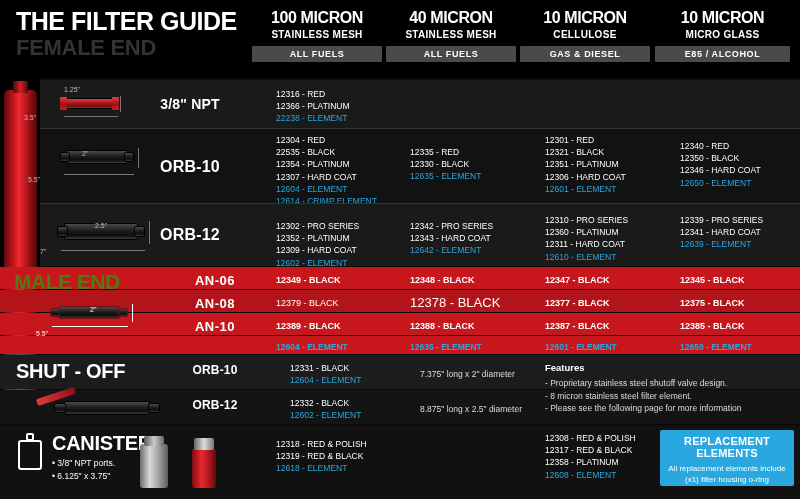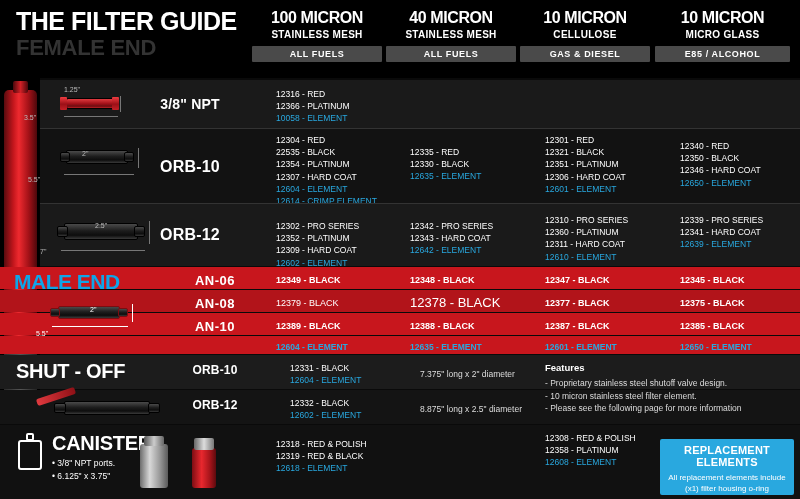--- a/index.html
+++ b/index.html
@@ -64,21 +64,21 @@
   .cell .el { color:#29a8df; }
   .cell .crimp { color:#29a8df; }
 
   
   .femrow { position:absolute; left:40px; width:760px; background:#1a1a1a; }
   .femrow.alt { background:#121212; }
 
   
   .maleband { position:absolute; left:0; width:800px; background:#c8161d; }
   .male-title {
-    position:absolute; left:14px; font-size:21px; font-weight:bold; color:#0ea5e9; letter-spacing:-0.5px;
+    position:absolute; left:14px; font-size:21px; font-weight:bold; color:#4d7c0f; letter-spacing:-0.5px;
   }
   .male-sub { position:absolute; font-size:13px; font-weight:bold; color:#fff; letter-spacing:0.5px; }
 
   
   .shut-title { position:absolute; left:16px; font-size:20px; font-weight:bold; color:#fff; letter-spacing:-0.3px; }
   .shutrow { position:absolute; left:0; width:800px; }
 
   
   .can-title { position:absolute; left:52px; font-size:20px; font-weight:bold; color:#fff; letter-spacing:-0.3px; }
   .can-note { position:absolute; left:52px; font-size:8.5px; color:#fff; line-height:12px; }
@@ -173,21 +173,21 @@
     <div class="endcap" style="left:54px; top:5px; height:13px;"></div>
     <div class="dimlinev" style="left:62px; top:4px; height:16px;"></div>
     <div class="dimline" style="left:6px; top:24px; width:54px;"></div>
   </div>
   <div class="dim" style="left:64px; top:86px;">1.25"</div>
   <div class="dim" style="left:24px; top:114px;">3.5"</div>
   <div class="rowlabel" style="left:140px; top:96px; width:100px; font-size:14px;">3/8" NPT</div>
   <div class="cell" style="left:276px; top:88px; width:120px;">
     <div>12316 - RED</div>
     <div>12366 - PLATINUM</div>
-    <div class="el">10058 - ELEMENT</div>
+    <div class="el">22238 - ELEMENT</div>
   </div>
   <div class="divider-line" style="top:128px;"></div>
 
   <div class="femrow alt" style="top:129px; height:74px;"></div>
   <div class="prod" style="left:58px; top:144px;">
     <div class="barrel" style="left:8px; top:6px; width:62px; height:14px;"></div>
     <div class="barrel" style="left:2px; top:8px; width:10px; height:10px;"></div>
     <div class="barrel" style="left:66px; top:8px; width:10px; height:10px;"></div>
     <div class="dimlinev" style="left:80px; top:4px; height:20px;"></div>
     <div class="dimline" style="left:6px; top:30px; width:70px;"></div>
@@ -320,21 +320,21 @@
     <div>12332 - BLACK</div>
     <div class="el">12602 - ELEMENT</div>
   </div>
 
   <div class="cell" style="left:420px; top:368px; width:150px; color:#ddd;">7.375" long x 2" diameter</div>
   <div class="cell" style="left:420px; top:403px; width:150px; color:#ddd;">8.875" long x 2.5" diameter</div>
 
   <div style="position:absolute; left:545px; top:362px; width:250px;">
     <div class="features-title">Features</div>
     <div class="features-line">- Proprietary stainless steel shutoff valve design.</div>
-    <div class="features-line">- 10 micron stainless steel filter element.</div>
+    <div class="features-line">- 8 micron stainless steel filter element.</div>
     <div class="features-line">- Please see the following page for more information</div>
   </div>
 
   <div style="position:absolute; left:0; top:425px; width:800px; height:74px; background:#111;"></div>
   <div class="can-title" style="top:432px;">CANISTER</div>
   <div class="can-note" style="top:457px;">• 3/8" NPT ports.</div>
   <div class="can-note" style="top:470px;">• 6.125" x 3.75"</div>
 
   <div class="can-ill" style="left:14px; top:430px; width:34px; height:46px;">
     <div style="position:absolute; left:4px; top:10px; width:24px; height:30px; border:2px solid #fff; border-radius:3px;"></div>
@@ -349,22 +349,23 @@
   </div>
 
   <div class="cell" style="left:276px; top:438px; width:140px;">
     <div>12318 - RED &amp; POLISH</div>
     <div>12319 - RED &amp; BLACK</div>
     <div class="el">12618 - ELEMENT</div>
   </div>
 
   <div class="cell" style="left:545px; top:432px; width:140px;">
     <div>12308 - RED &amp; POLISH</div>
+    <div>12317 - RED &amp; BLACK</div>
     <div>12358 - PLATINUM</div>
     <div class="el">12608 - ELEMENT</div>
   </div>
 
-  <div class="repl" style="left:660px; top:430px; width:134px; height:56px;margin-top:9px;">
+  <div class="repl" style="left:660px; top:430px; width:134px; height:56px;">
     <div class="rt">REPLACEMENT ELEMENTS</div>
     <div class="rb">All replacement elements include (x1) filter housing o-ring</div>
   </div>
 
 </div>
 
 </body></html>

